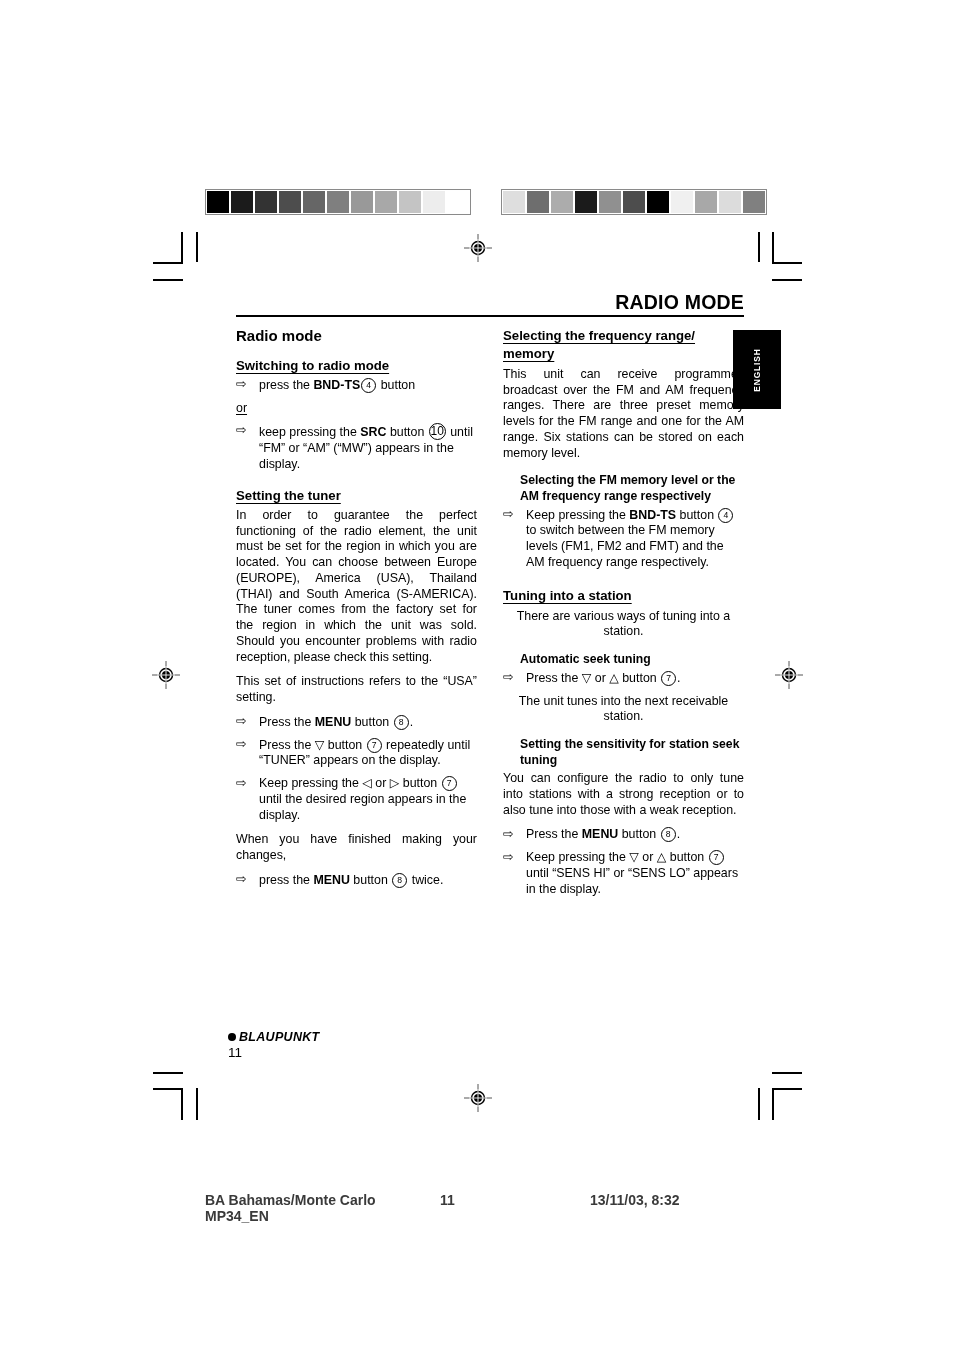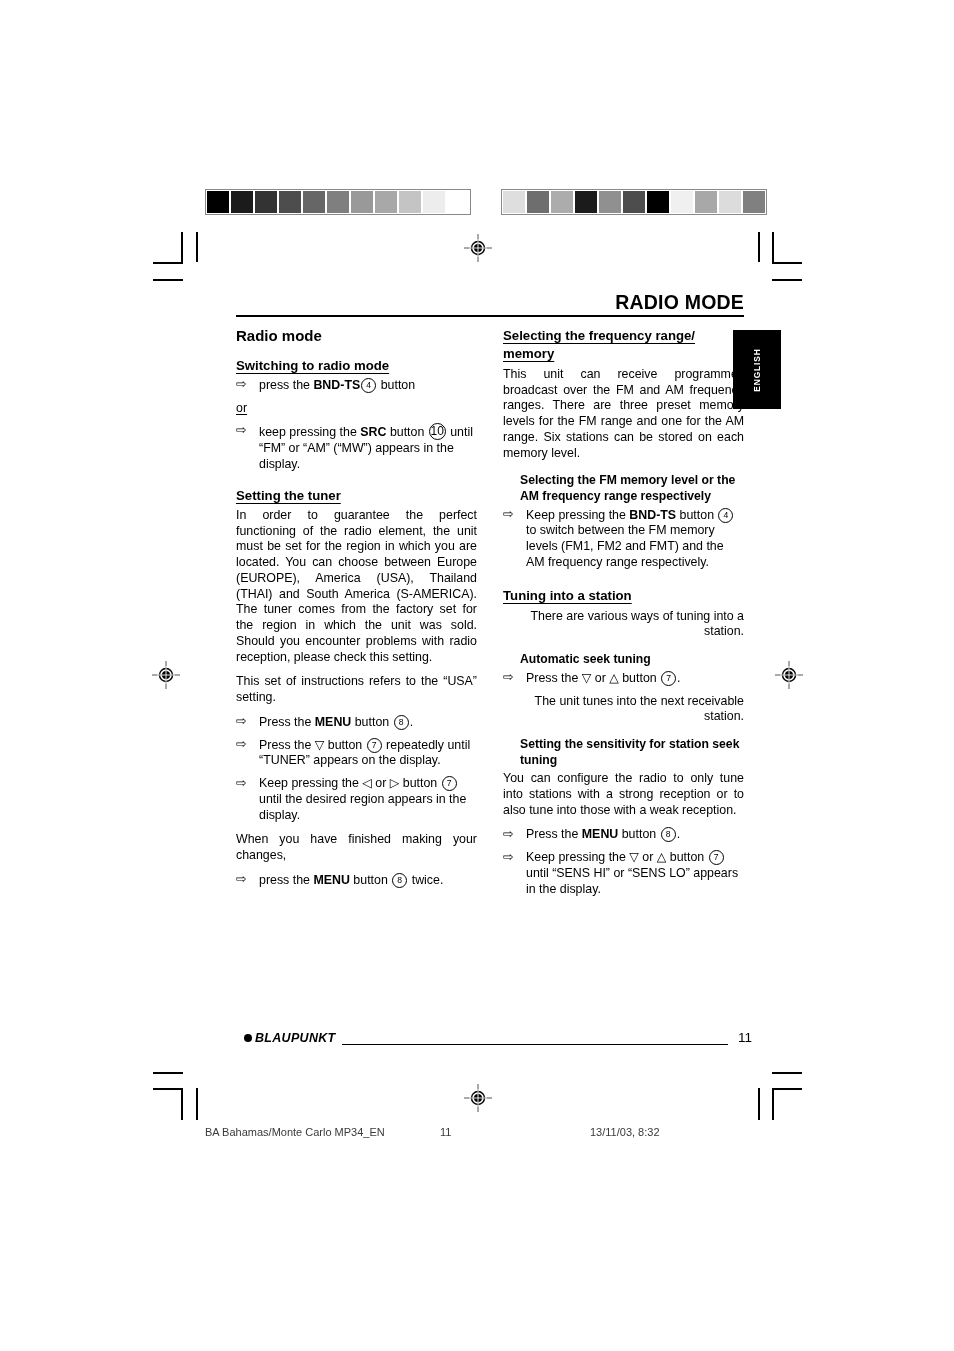--- a/index.html
+++ b/index.html
@@ -95,21 +95,21 @@
     font-weight: bold;
     margin: 12px 0 3px 17px;
     line-height: 1.28;
   }
   p.body {
     font-size: 12.4px;
     margin: 0 0 9px 0;
     line-height: 1.27;
     text-align: justify;
   }
-  p.body.ragged { text-align: right; }
+  p.body.ragged { text-align: center; }
   p.or-line {
     font-size: 12.4px;
     margin: 0 0 7px 0;
     line-height: 1.27;
     text-decoration: underline;
     text-underline-offset: 2px;
   }
 
   
   ul.steps {
@@ -172,25 +172,26 @@
     color: #ffffff;
     font-size: 8.4px;
     font-weight: bold;
     letter-spacing: 0.9px;
     white-space: nowrap;
   }
 
   
   #footer {
     position: absolute;
-    left: 244px;
+    left: 228px;
     top: 1030px;
     width: 508px;
     display: flex;
-    align-items: flex-end;
+    align-items: flex-start;
+    flex-direction: column;
   }
   #logo {
     display: flex;
     align-items: center;
     font-size: 12.5px;
     font-weight: bold;
     font-style: italic;
     letter-spacing: 0.3px;
     white-space: nowrap;
   }
@@ -208,25 +209,26 @@
   }
   #page-num {
     font-size: 13.5px;
     white-space: nowrap;
   }
 
   
   #meta {
     position: absolute;
     left: 205px;
-    top: 1126px;
+    top: 1192px;
     width: 560px;
-    font-size: 11px;
+    font-size: 14px;
     color: #3a3a3a;
     display: flex;
+    font-weight: bold;
   }
   #meta .m-file { width: 235px; }
   #meta .m-page { width: 150px; }
   #meta .m-date { width: auto; }
 </style>
 </head>
 <body>
 
 <div class="calib-bar" id="calib-left">
     <div class="sw" style="background: rgb(0, 0, 0);"></div>

